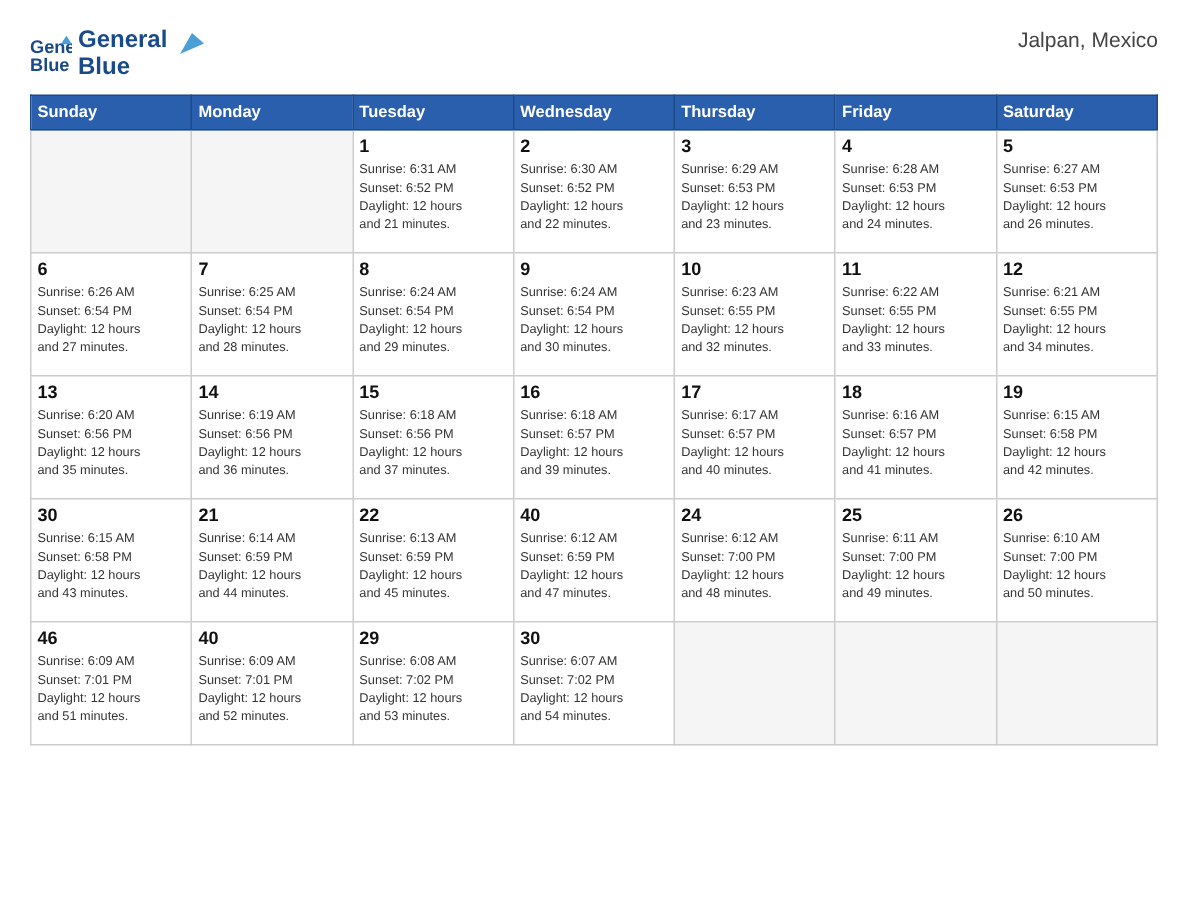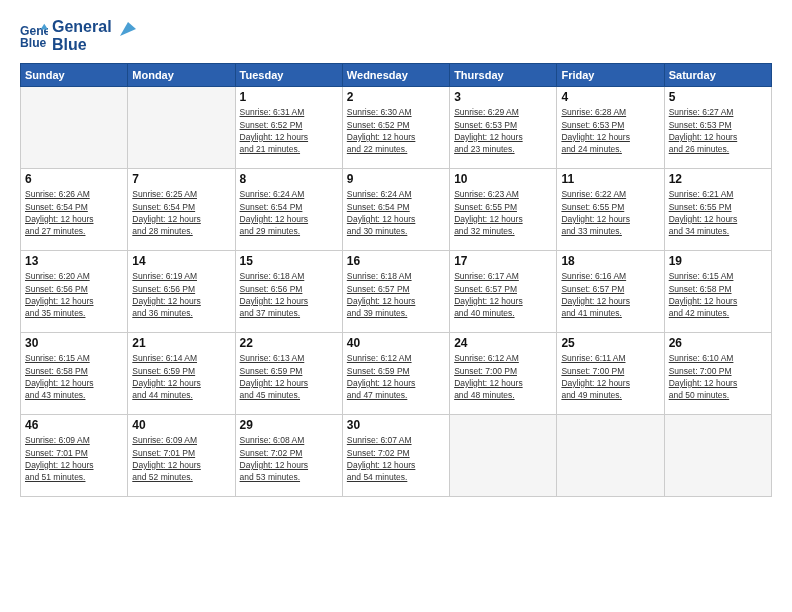--- a/index.html
+++ b/index.html
@@ -72,21 +72,20 @@
     .day-num {
       font-size: 12px;
       font-weight: bold;
       color: #111;
       margin-bottom: 2px;
     }
     .sun-info {
       color: #333;
       font-size: 8.5px;
       line-height: 1.45;
-      text-decoration: underline;
     }
   </style>
 </head>
 <body>
 
 <div class="page">
   <div class="header">
     <div class="logo">
       <svg class="logo-icon" viewBox="0 0 30 30">
         <text x="0" y="14" font-size="13" font-weight="bold" fill="#1a4a8a">General</text>
@@ -95,20 +94,21 @@
       </svg>
       <div style="display:flex;flex-direction:column;line-height:1.1;">
         <span style="font-size:16px;font-weight:bold;color:#1a4a8a;">General</span>
         <span style="font-size:16px;font-weight:bold;color:#1a4a8a;">Blue</span>
       </div>
       <svg width="18" height="18" viewBox="0 0 18 18" style="margin-left:2px;margin-top:-10px;">
         <polygon points="2,14 18,7 10,0" fill="#4a9fd4"></polygon>
       </svg>
     </div>
     <div class="title-block">
+      <div class="subtitle">Jalpan, Mexico</div>
     </div>
   </div>
 
   <table class="calendar">
     <thead>
       <tr>
       <th>Sunday</th>
           <th>Monday</th>
           <th>Tuesday</th>
           <th>Wednesday</th>

